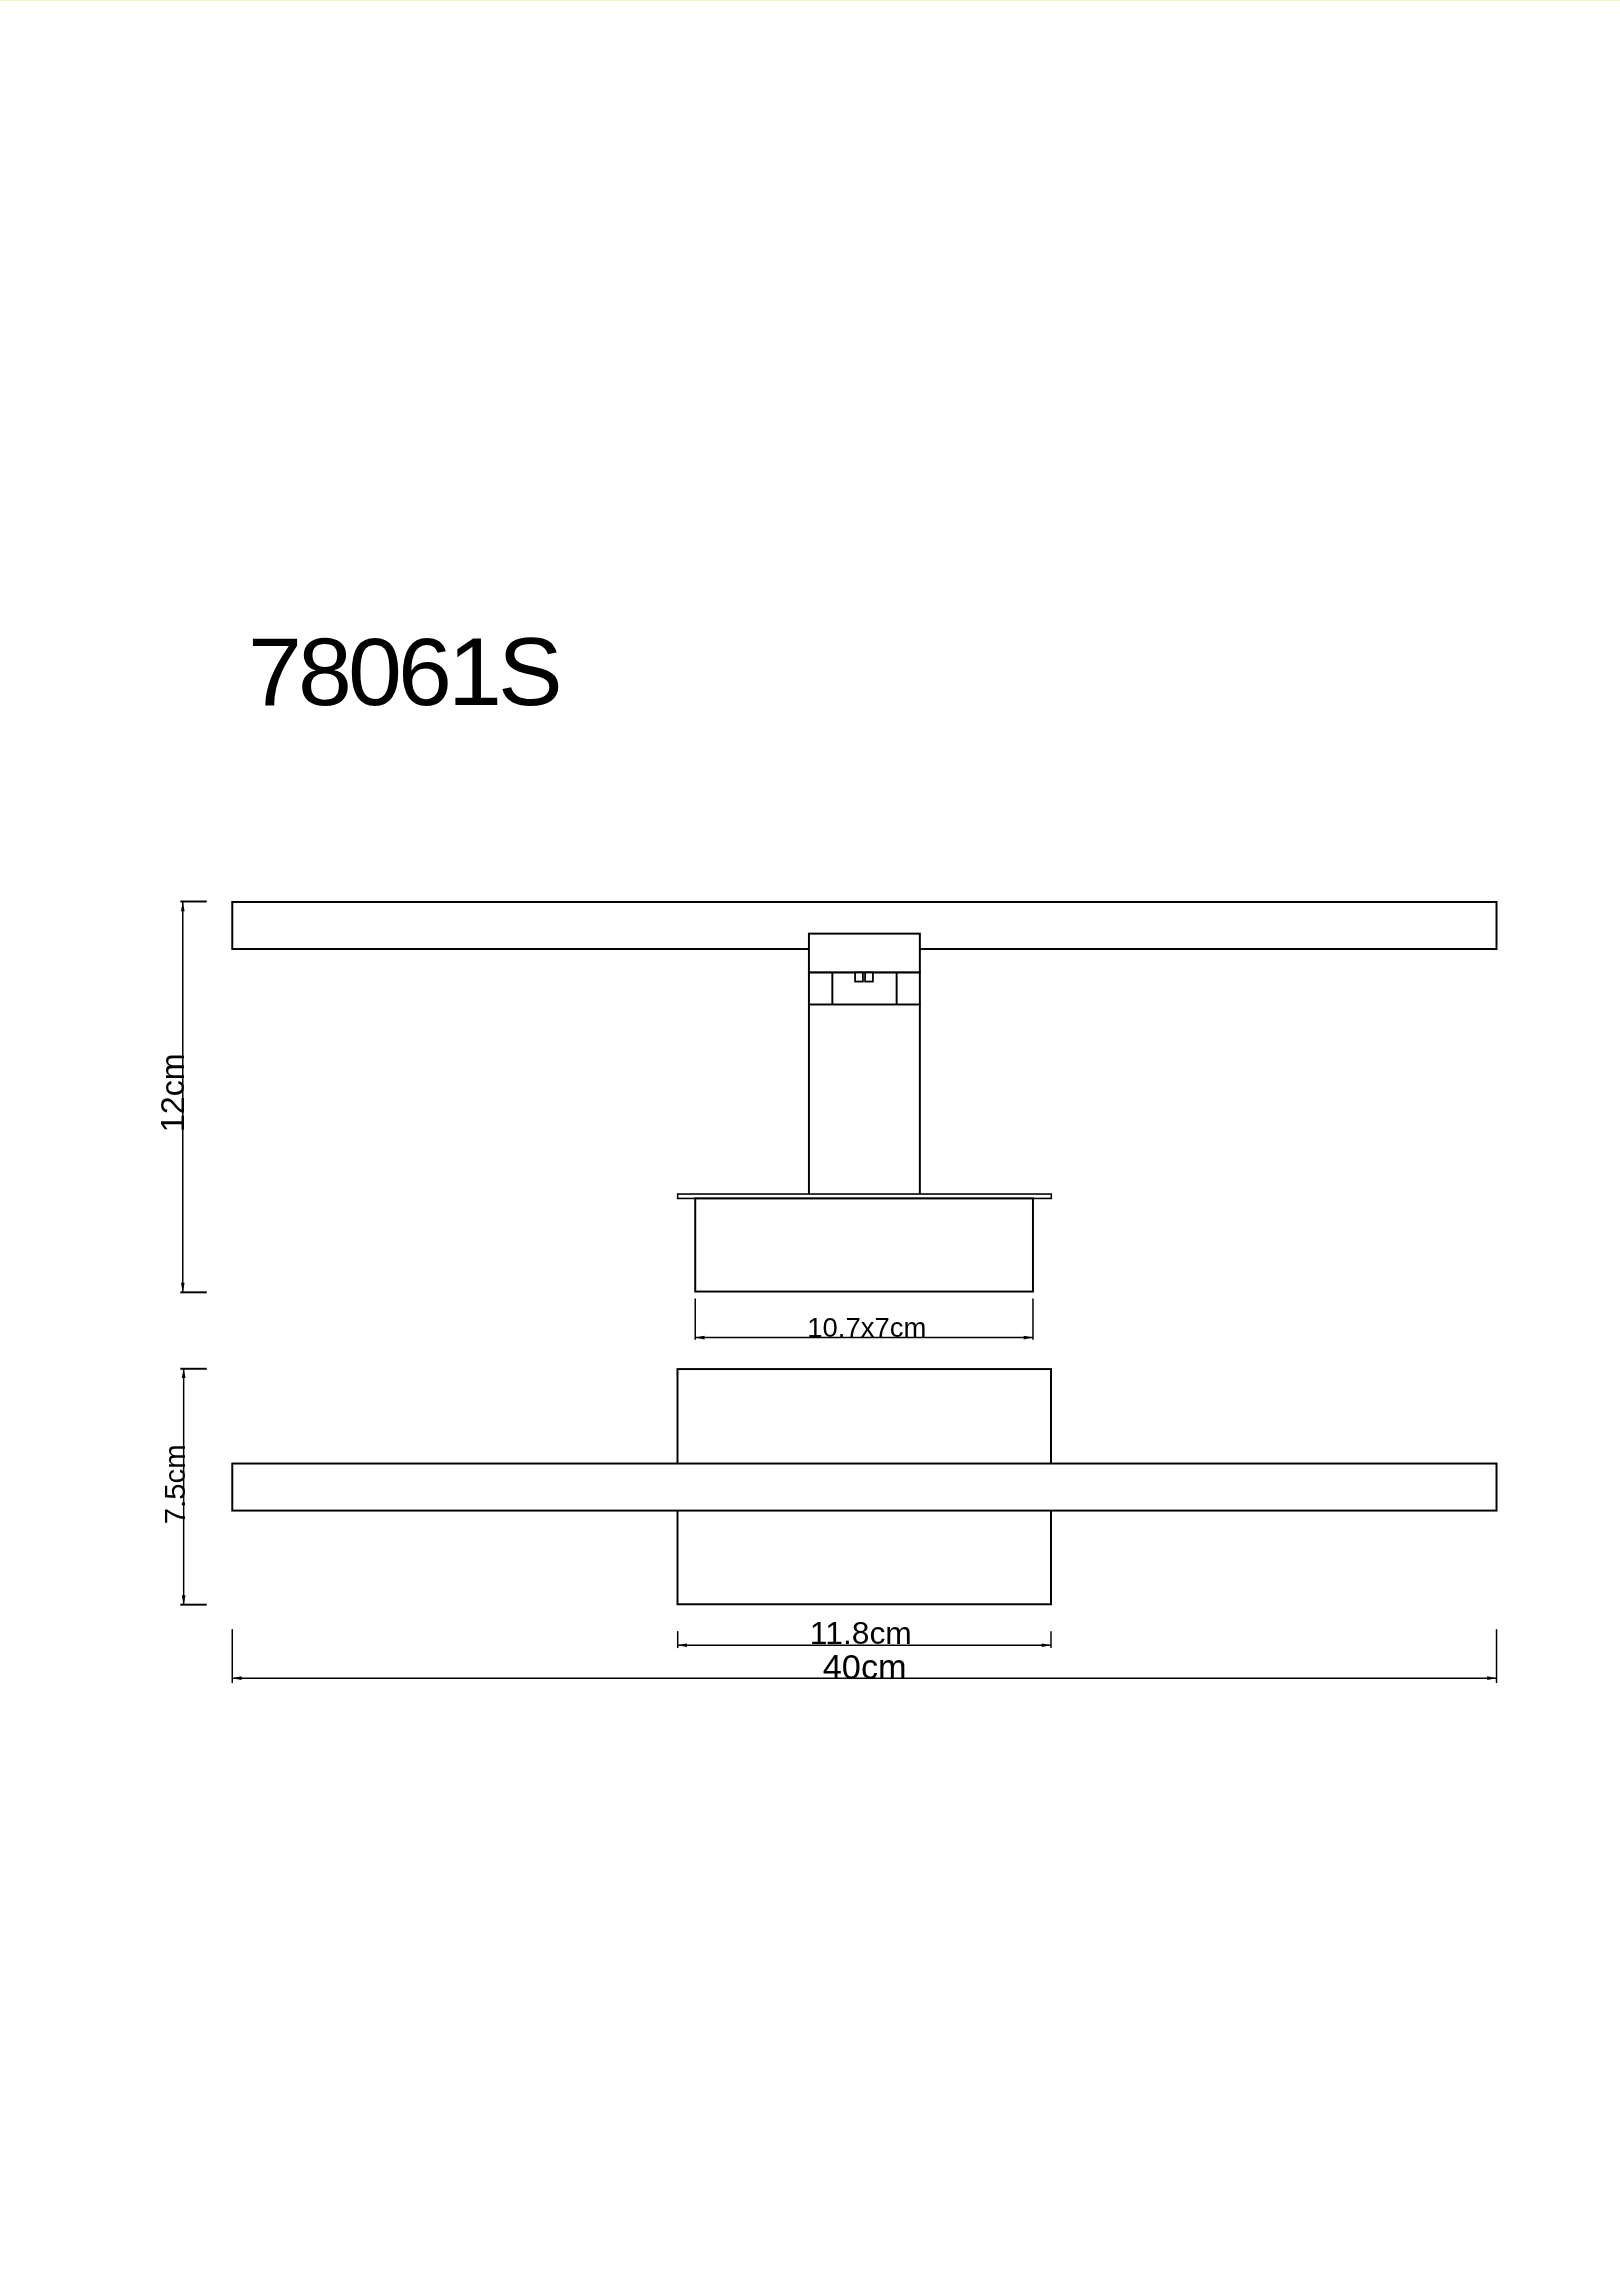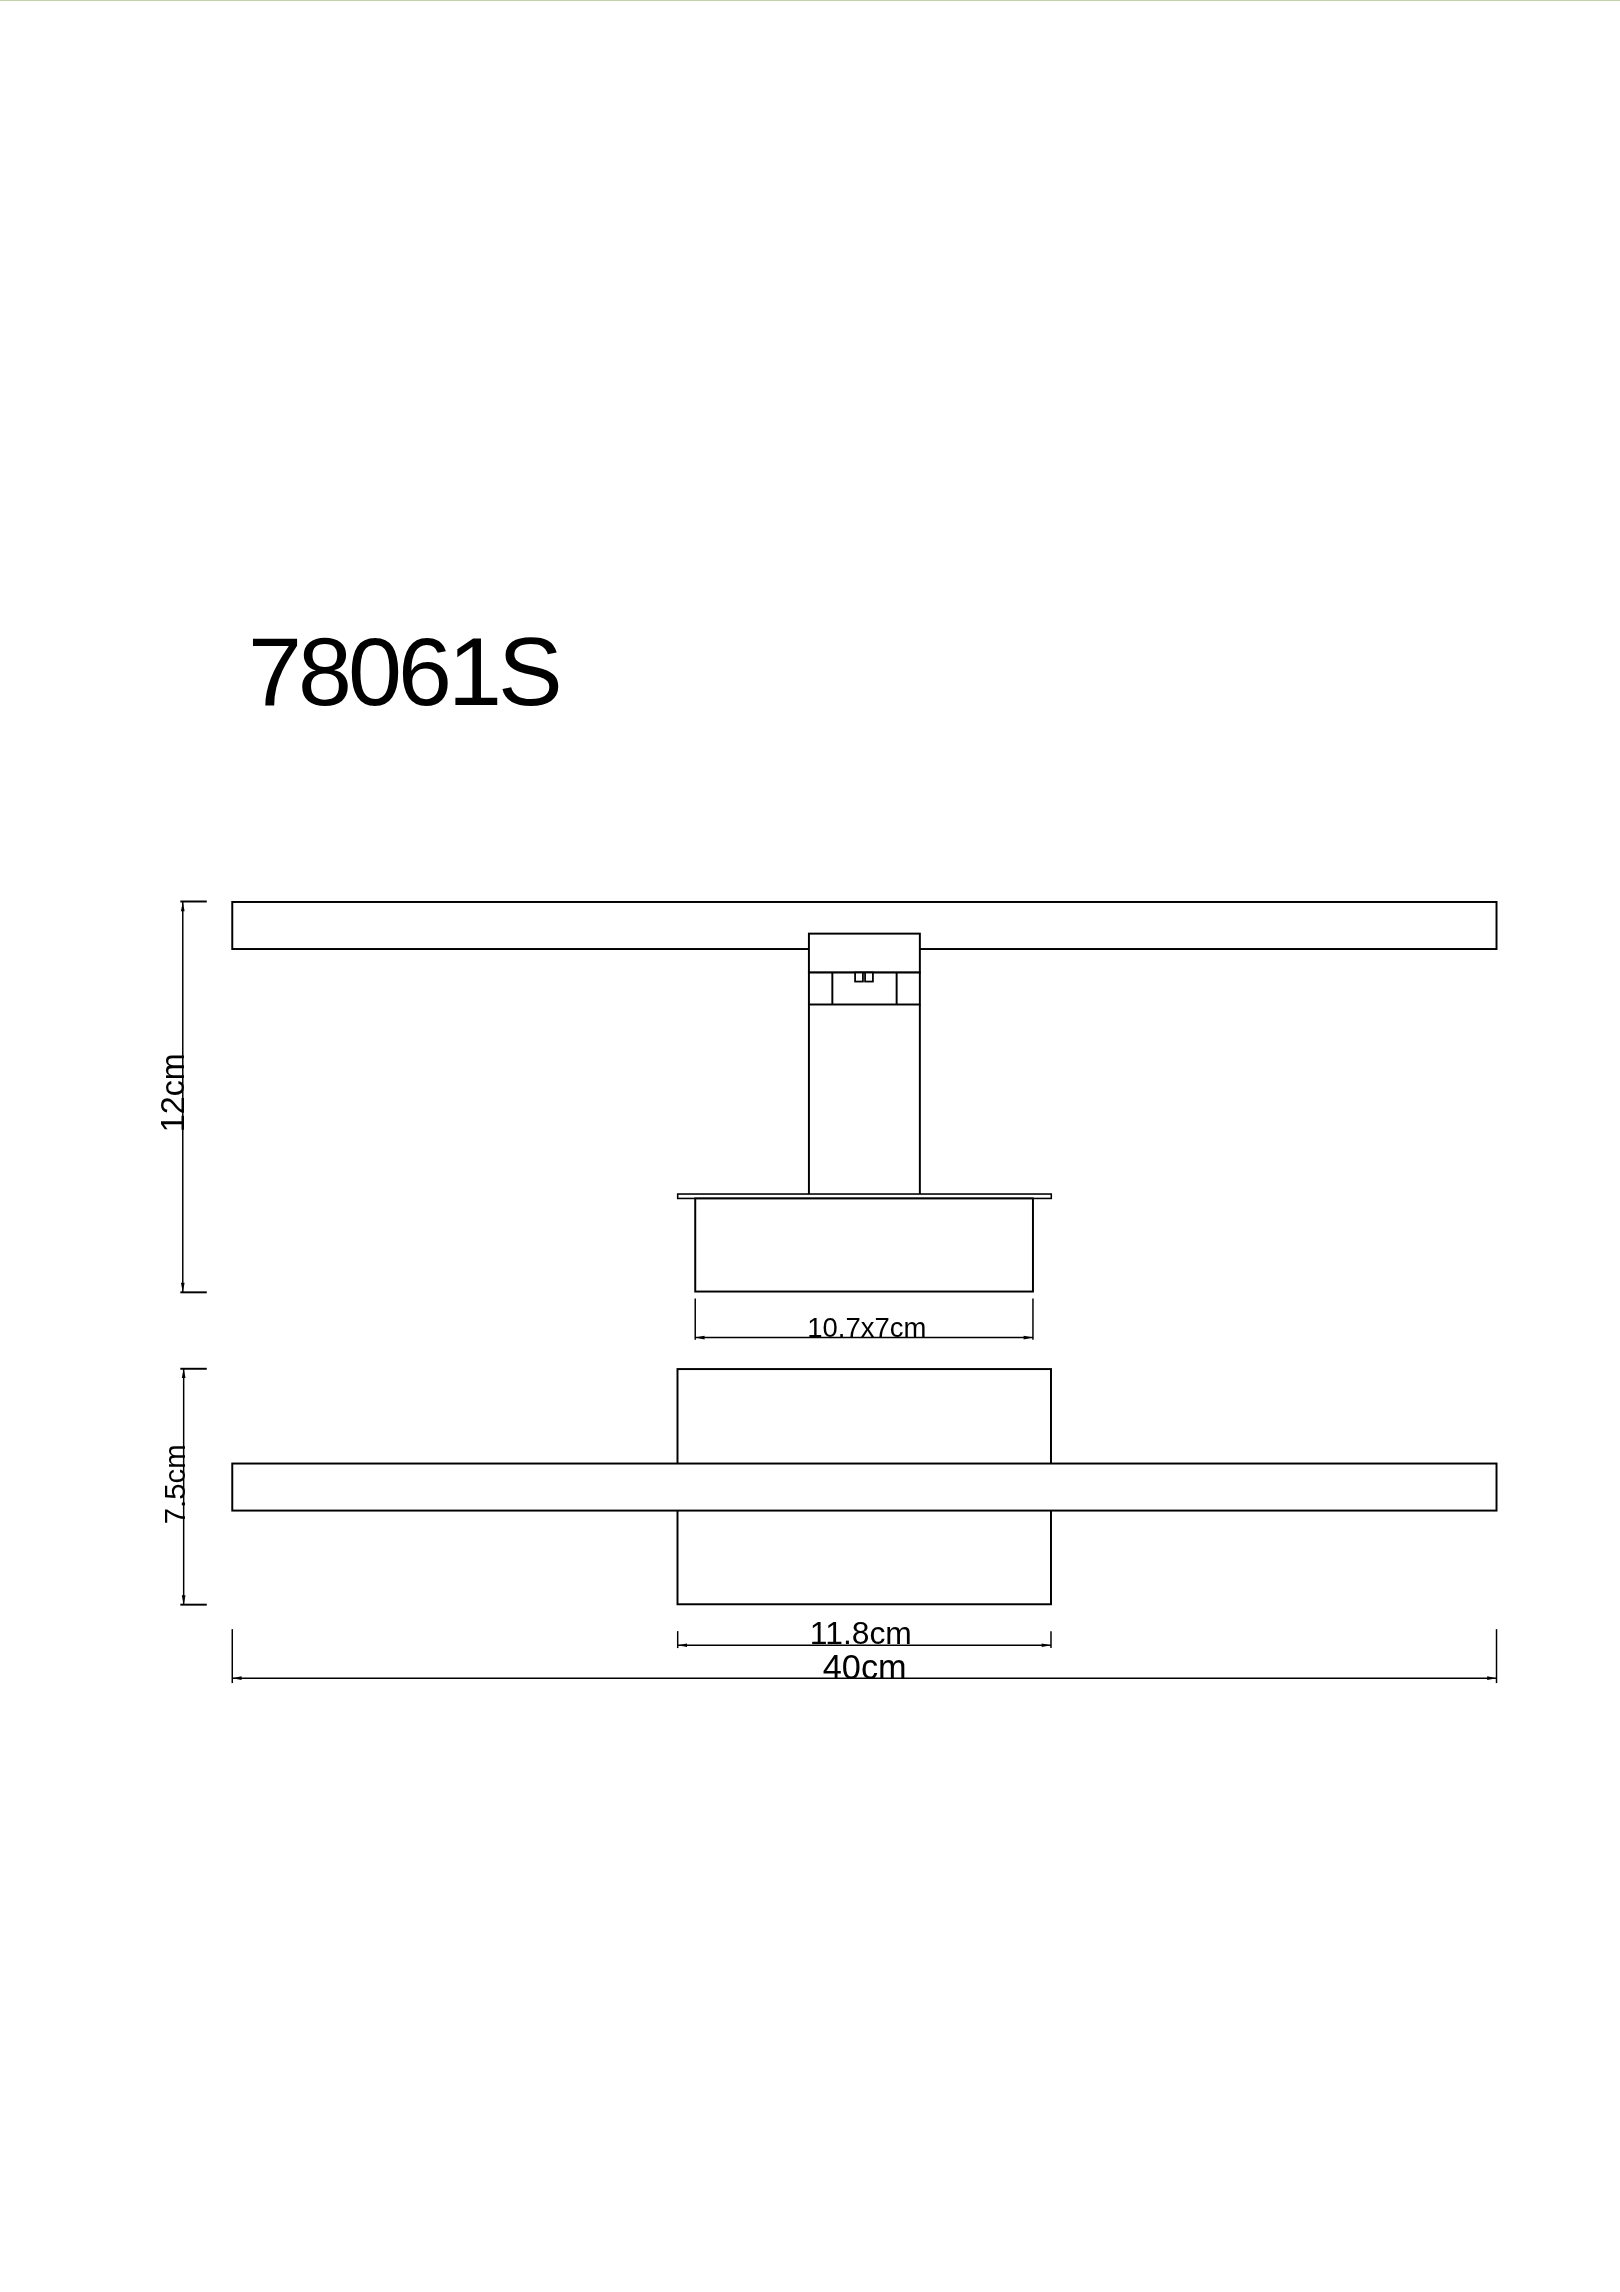--- a/index.html
+++ b/index.html
@@ -1,16 +1,16 @@
 <!DOCTYPE html>
 <html><head>
 <meta charset="utf-8">
 <style>
   html,body{margin:0;padding:0;background:#ffffff;}
-  .page{position:relative;width:1620px;height:2293px;background:#4d7c0f;overflow:hidden;}
+  .page{position:relative;width:1620px;height:2293px;background:#bef264;overflow:hidden;}
   svg{position:absolute;left:0;top:0;}
   text{font-family:"Liberation Sans", sans-serif;fill:#000000;}
 </style>
 </head>
 <body>
 <div class="page">
 <svg width="1620" height="2293" viewBox="0 0 1653 2339" xmlns="http://www.w3.org/2000/svg">
 
   <rect x="0" y="0" width="1653" height="2339" fill="#ffffff"></rect>
 

